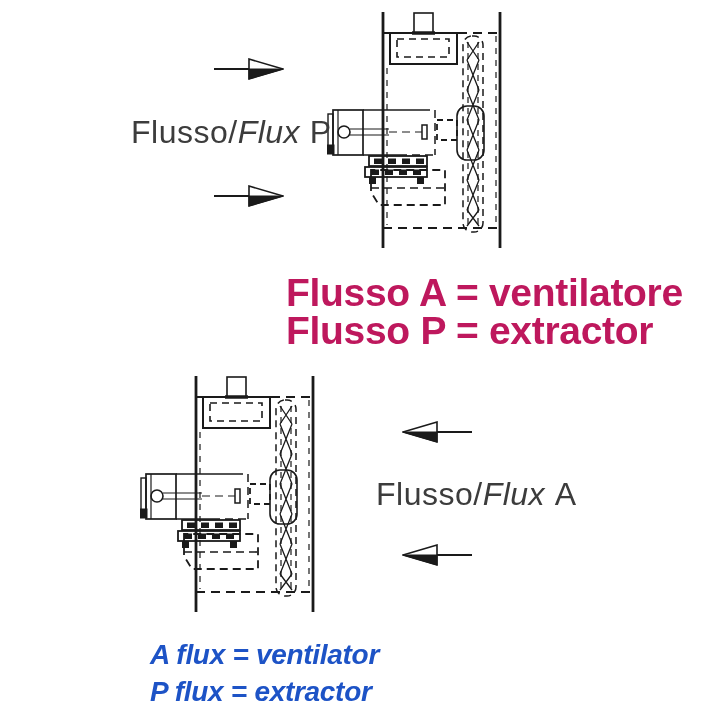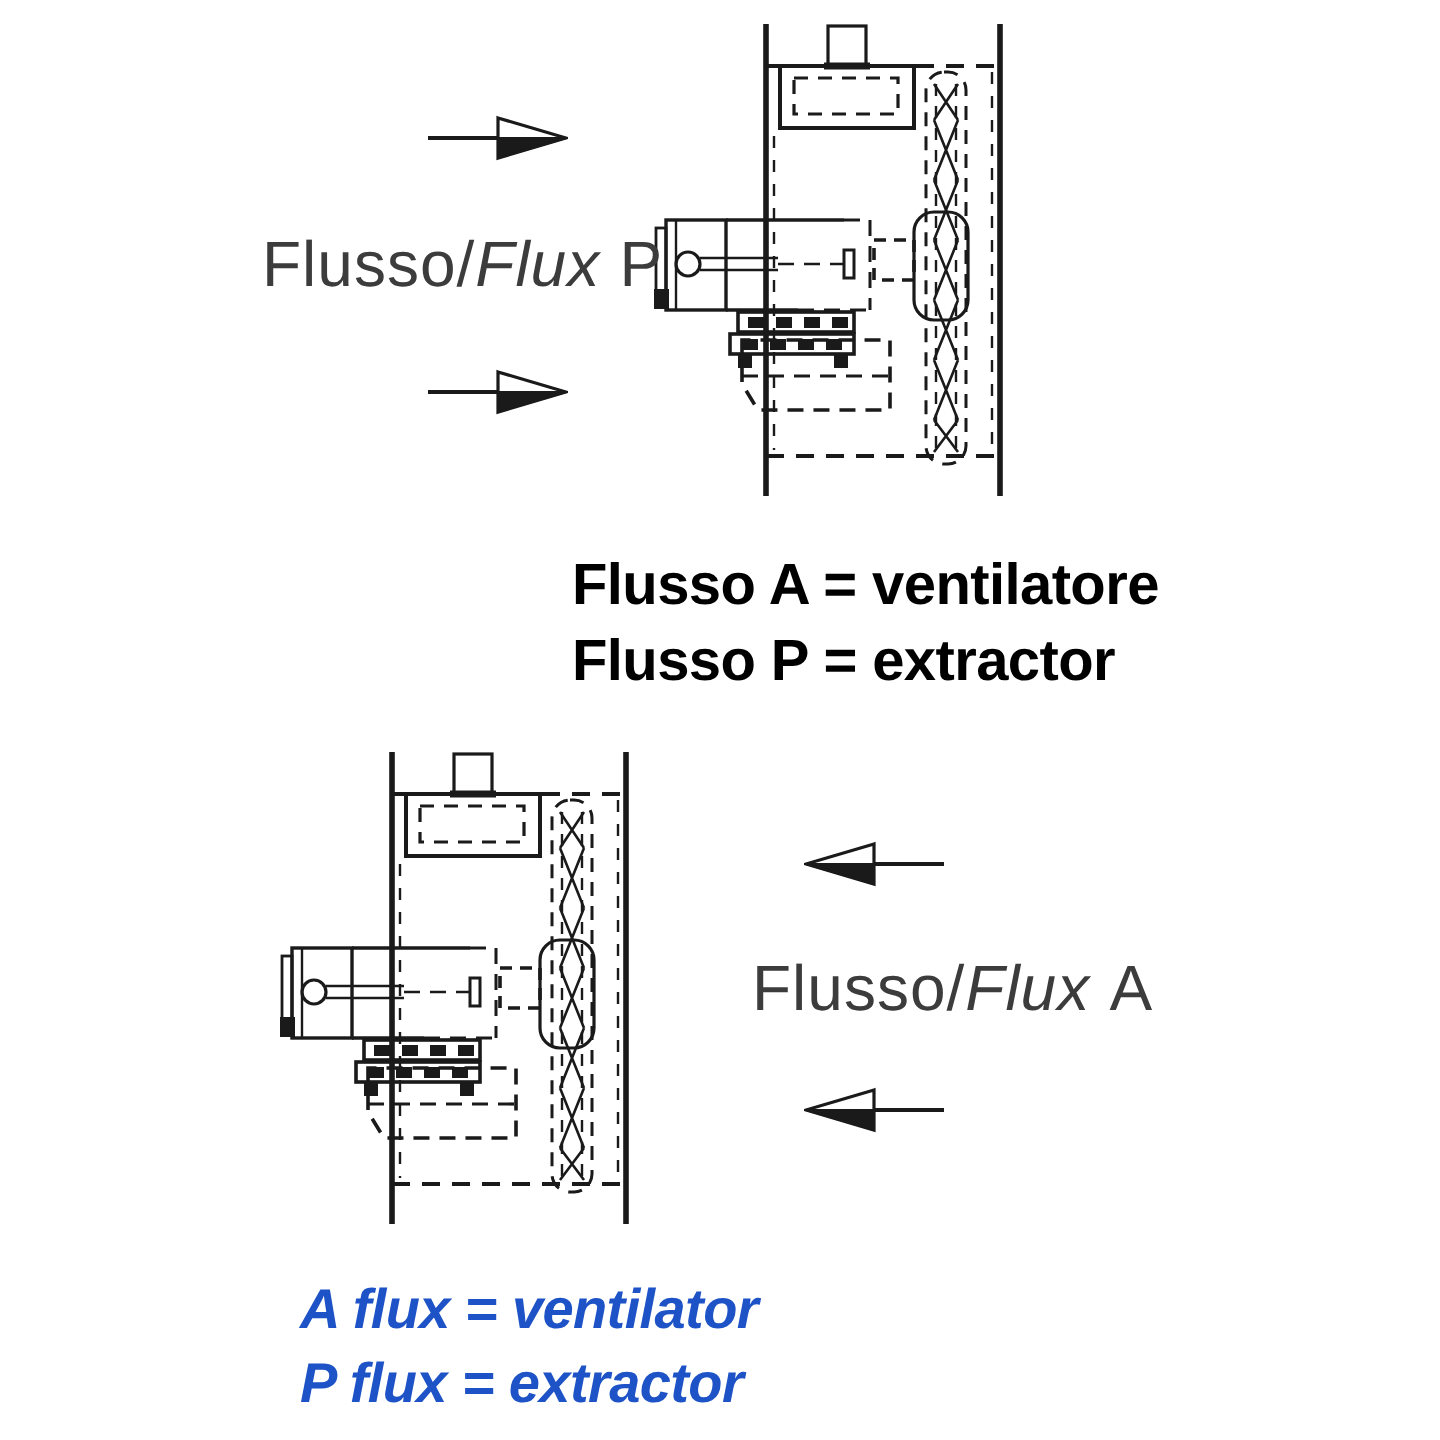--- a/index.html
+++ b/index.html
@@ -17,22 +17,22 @@
     color: #3c3c3c;
     font-size: 32px;
     font-weight: 300;
     letter-spacing: 0.5px;
     white-space: nowrap;
   }
   .flow-label .it { font-style: italic; }
   .flow-label .sfx { margin-left: 0.30em; }
 
   .caption-it {
-    color: #000000;
-    font-size: 29px;
+    color: #be185d;
+    font-size: 39px;
     font-weight: 700;
     line-height: 38px;
     letter-spacing: -0.3px;
     white-space: nowrap;
   }
   .caption-en {
     color: #1d53c6;
     font-size: 28px;
     font-weight: 700;
     font-style: italic;

